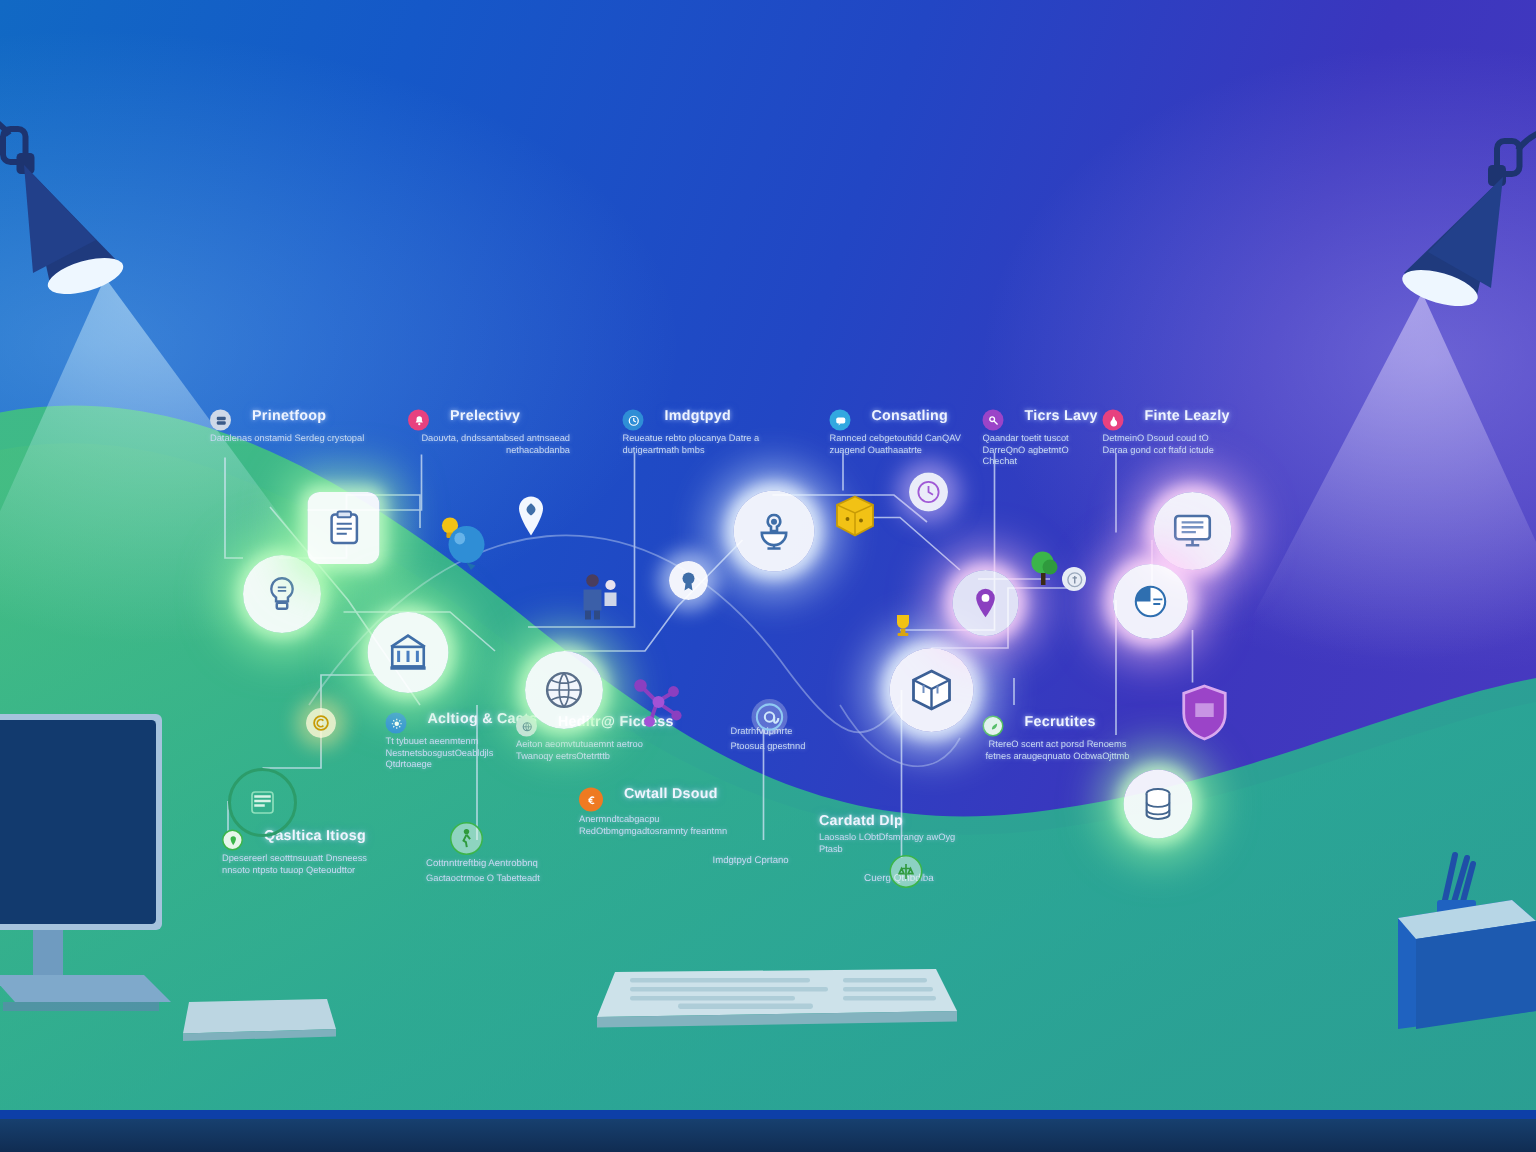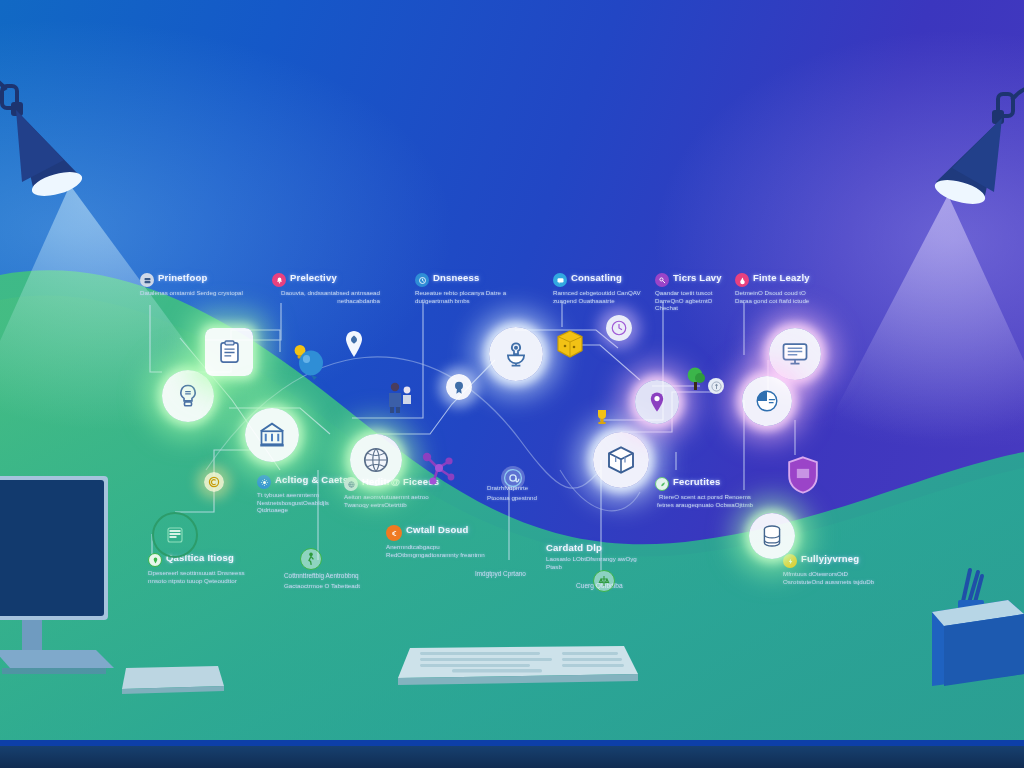--- a/index.html
+++ b/index.html
@@ -39,21 +39,21 @@
     position: absolute; border-radius: 50%;
     display:flex; align-items:center; justify-content:center;
     background: rgba(255,255,255,.93);
   }
   .glow-green { box-shadow: 0 0 26px 16px rgba(168,255,170,.55), 0 0 10px 4px rgba(230,255,230,.8); }
   .glow-white { box-shadow: 0 0 26px 16px rgba(215,235,255,.60), 0 0 10px 5px rgba(255,255,255,.85); }
   .glow-pink  { box-shadow: 0 0 26px 16px rgba(255,195,245,.55), 0 0 10px 5px rgba(255,235,255,.85); }
 
   
   .label { position: absolute; width: 108px; }
-  .label .lrow { display: flex; align-items: flex-start; gap: 4px; }
+  .label .lrow { display: flex; align-items: flex-start; gap: 14px; }
   .lbadge { width: 14px; height: 14px; border-radius: 50%; flex: 0 0 14px; margin-top: 1px;
             display:flex;align-items:center;justify-content:center; }
   .lbadge svg { width: 9px; height: 9px; }
   .ltitle {
     font-size: 9.5px; font-weight: bold; color: #eef4ff; letter-spacing: .2px;
     text-shadow: 0 0 3px rgba(255,255,255,.55), 0 0 6px rgba(120,170,255,.5);
     filter: blur(.45px); line-height: 11px; white-space: nowrap;
   }
   .lsub {
     font-size: 6.2px; color: #c7d8f2; line-height: 7.6px; margin-top: 2px;
@@ -185,21 +185,21 @@
   </div>
 
   <div class="label" style="left:415px; top:272px;">
     <div class="lrow">
       <span class="lbadge" style="background:#2f8ed6;">
         <svg viewBox="0 0 12 12">
             <circle cx="6" cy="6" r="4" fill="none" stroke="#fff" stroke-width="1.1"></circle>
             <path d="M6 3.6V6l1.8 1.2" stroke="#fff" stroke-width="1.1" fill="none"></path>
           </svg>
       </span>
-      <span class="ltitle">Dnsneess</span>
+      <span class="ltitle">Imdgtpyd</span>
     </div>
     <div class="lsub">Reueatue rebto plocanya
 Datre a dutigeartmath bmbs</div>
   </div>
 
   <div class="label" style="left:553px; top:272px;">
     <div class="lrow">
       <span class="lbadge" style="background:#32a8e0;">
         <svg viewBox="0 0 12 12">
             <rect x="2" y="3" width="8" height="5.5" rx="1.6" fill="#fff"></rect>
@@ -248,33 +248,20 @@
             <path d="M9 3c0 3.3-2 5-4.5 5.4C4 7 5 4.4 9 3z" fill="#3bb54a"></path>
           </svg>
       </span>
       <span class="ltitle">Fecrutites</span>
     </div>
     <div class="lsub">RtereO scent act porsd
 Renoems fetnes araugeqnuato
 OcbwaOjttmb</div>
   </div>
 
-  <div class="label" style="left:783px; top:553px; width:104px;">
-    <div class="lrow">
-      <span class="lbadge" style="background:#f2c215;">
-        <svg viewBox="0 0 12 12">
-            <path d="M6.8 2L3.6 6.6h2L5 10l3.4-4.8h-2z" fill="#fff"></path>
-          </svg>
-      </span>
-      <span class="ltitle">Fullyjyvrneg</span>
-    </div>
-    <div class="lsub">Mfmtuus dOtewrorsOtD
-OsrotstuteOnd aussmets
-tsjduDb</div>
-  </div>
 
   <div class="label" style="left:257px; top:474px; width:96px;">
     <div class="lrow">
       <span class="lbadge" style="background:#2f8ed6;">
         <svg viewBox="0 0 12 12">
             <circle cx="6" cy="6" r="2" fill="#fff"></circle>
             <path d="M6 1.6v1.2M6 9.2v1.2M1.6 6h1.2M9.2 6h1.2M2.9 2.9l.9.9M8.2 8.2l.9.9M9.1 2.9l-.9.9M3.8 8.2l-.9.9" stroke="#fff" stroke-width="1"></path>
           </svg>
       </span>
       <span class="ltitle">Acltiog &amp; Caets</span>

